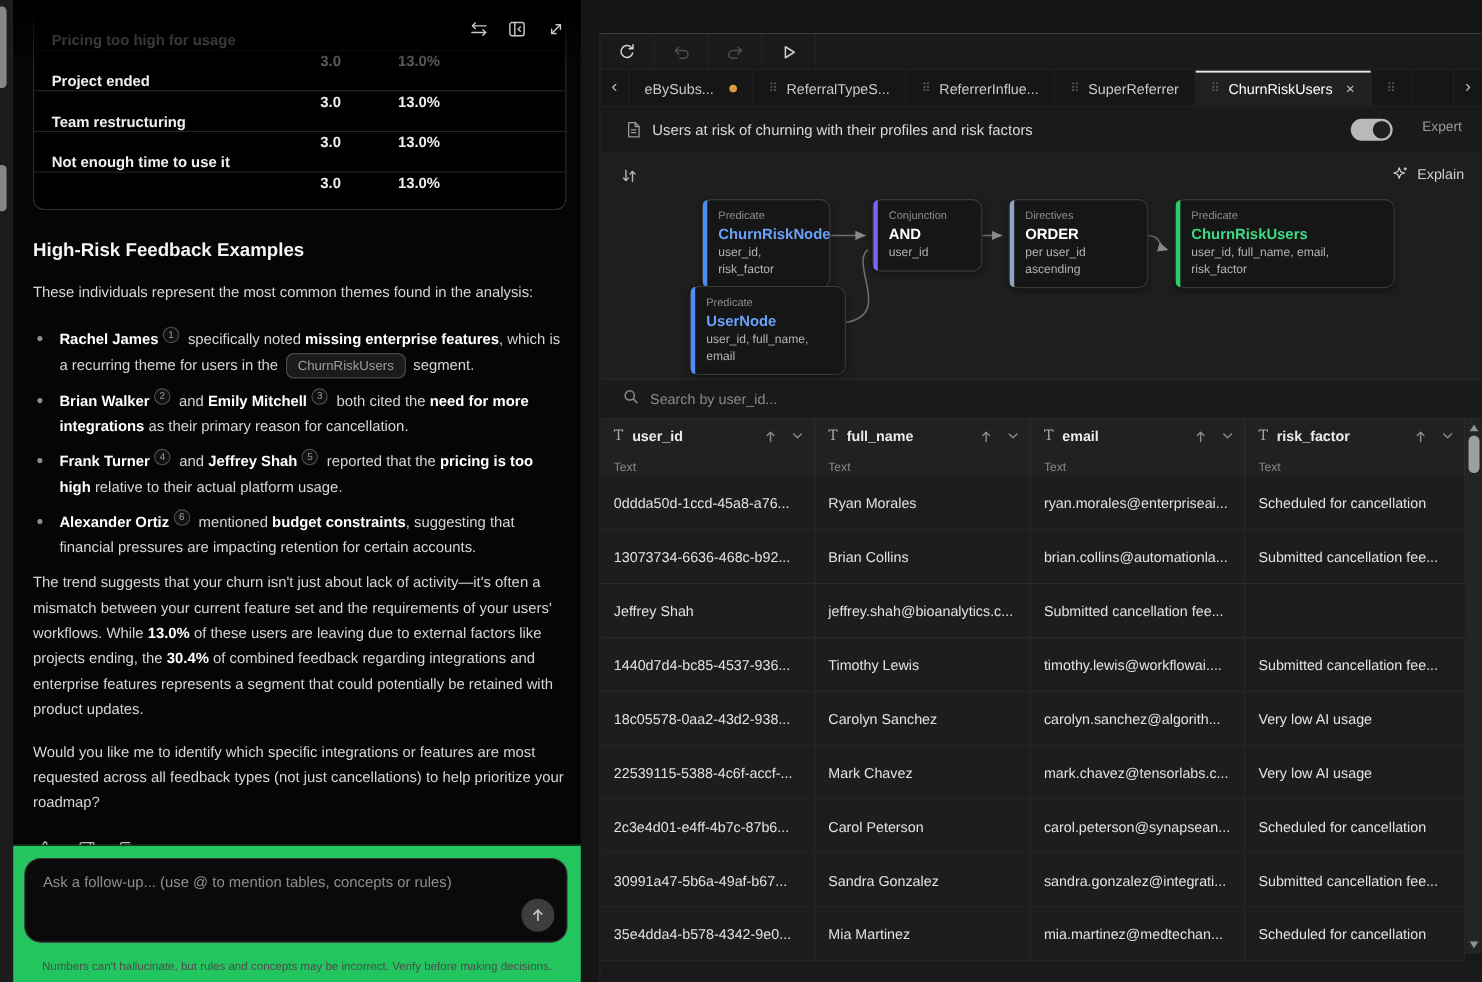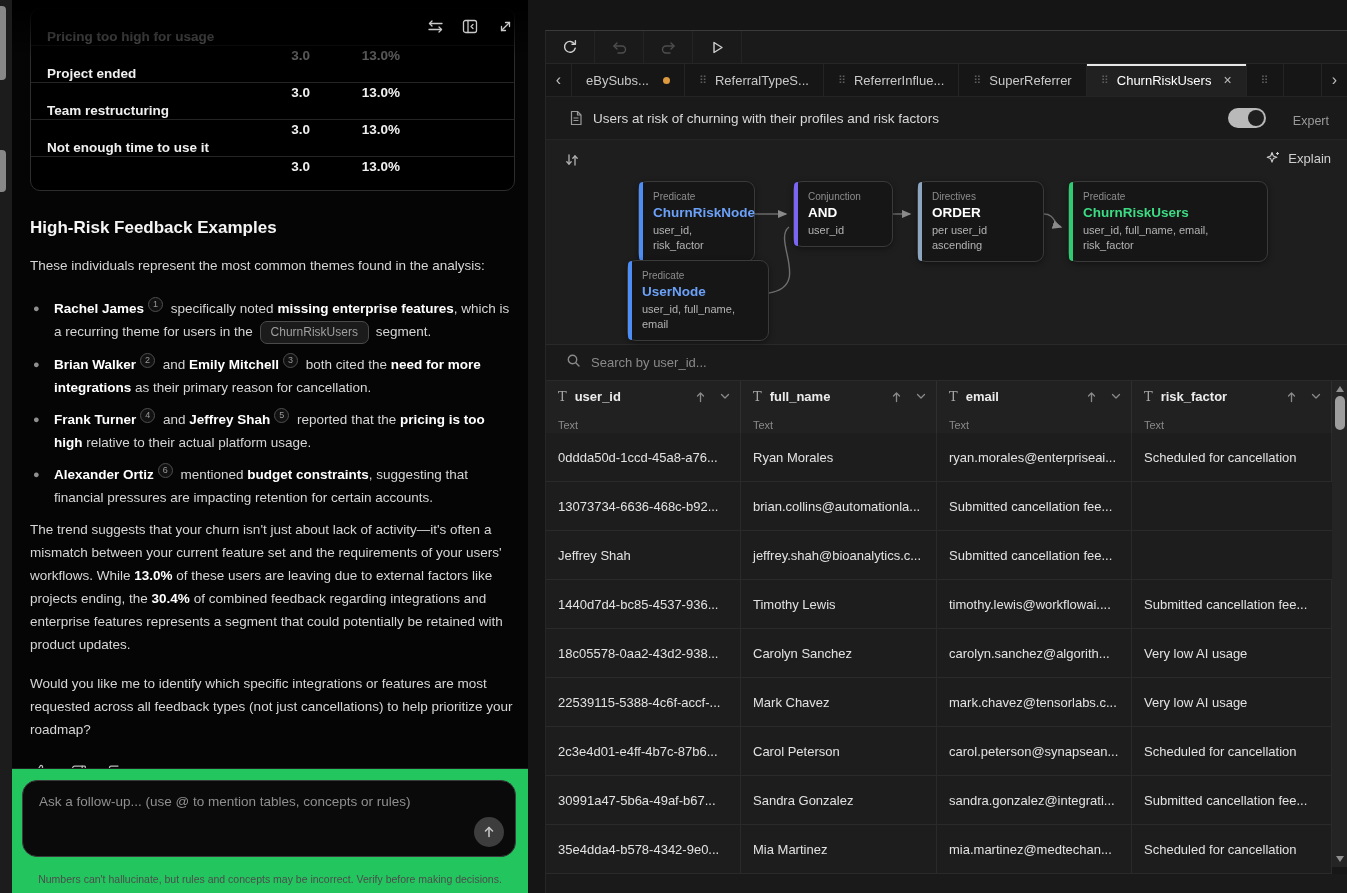--- a/index.html
+++ b/index.html
@@ -83,21 +83,21 @@
   .tab.active { background:#212121; color:#fff; }
   .tab.active::before { content:""; position:absolute; left:0; top:0; width:100%; height:2px; background:#e8e8e8; }
   .drag { color:#5f5f5f; font-size:11px; }
   .dot { width:7px; height:7px; border-radius:50%; background:#dd9a3e; margin-left:6px; }
   .close { color:#bdbdbd; font-size:14px; margin-left:4px; cursor:pointer; }
 
   #desc-row { height:43px; display:flex; align-items:center; padding:0 18px 0 23px; border-bottom:1px solid #242424; }
   #doc-icon { margin-right:10px; display:flex; }
   #doc-icon svg { stroke:#9a9a9a; fill:none; stroke-width:1.2; stroke-linejoin:round; }
   #desc-text { font-size:13.5px; color:#d9d9d9; flex:1; }
-  #expert-toggle { display:flex; align-items:flex-end; gap:27px; cursor:pointer; }
+  #expert-toggle { display:flex; align-items:flex-start; gap:27px; cursor:pointer; }
   #toggle-track { width:38px; height:20px; border-radius:10px; background:#b9b9b9; position:relative; }
   #toggle-knob { position:absolute; right:2px; top:2px; width:16px; height:16px; border-radius:50%; background:#1f1f1f; }
   #expert-label { font-size:12.5px; color:#9a9a9a; }
 
   #diagram { position:relative; height:205px; background:#1e1e1e; border-bottom:1px solid #2a2a2a; }
   #sort-icon { position:absolute; left:18px; top:12px; cursor:pointer; }
   #sort-icon svg { stroke:#b3b3b3; fill:none; stroke-width:1.3; stroke-linecap:round; stroke-linejoin:round; }
   #explain-btn { position:absolute; right:16px; top:10px; display:flex; align-items:center; gap:7px;
     color:#cfcfcf; font-size:13px; cursor:pointer; }
   #explain-btn svg { stroke:#cfcfcf; fill:none; stroke-width:1.1; stroke-linejoin:round; }
@@ -495,20 +495,21 @@
           </div>
         <div id="dt-body">
             <div class="dt-row">
               <div class="dt-cell">0ddda50d-1ccd-45a8-a76...</div>
               <div class="dt-cell">Ryan Morales</div>
               <div class="dt-cell">ryan.morales@enterpriseai...</div>
               <div class="dt-cell">Scheduled for cancellation</div>
             </div>
             <div class="dt-row">
               <div class="dt-cell">13073734-6636-468c-b92...</div>
+              <div class="dt-cell">Brian Collins</div>
               <div class="dt-cell">brian.collins@automationla...</div>
               <div class="dt-cell">Submitted cancellation fee...</div>
             </div>
             <div class="dt-row">
               <div class="dt-cell">Jeffrey Shah</div>
               <div class="dt-cell">jeffrey.shah@bioanalytics.c...</div>
               <div class="dt-cell">Submitted cancellation fee...</div>
             </div>
             <div class="dt-row">
               <div class="dt-cell">1440d7d4-bc85-4537-936...</div>

